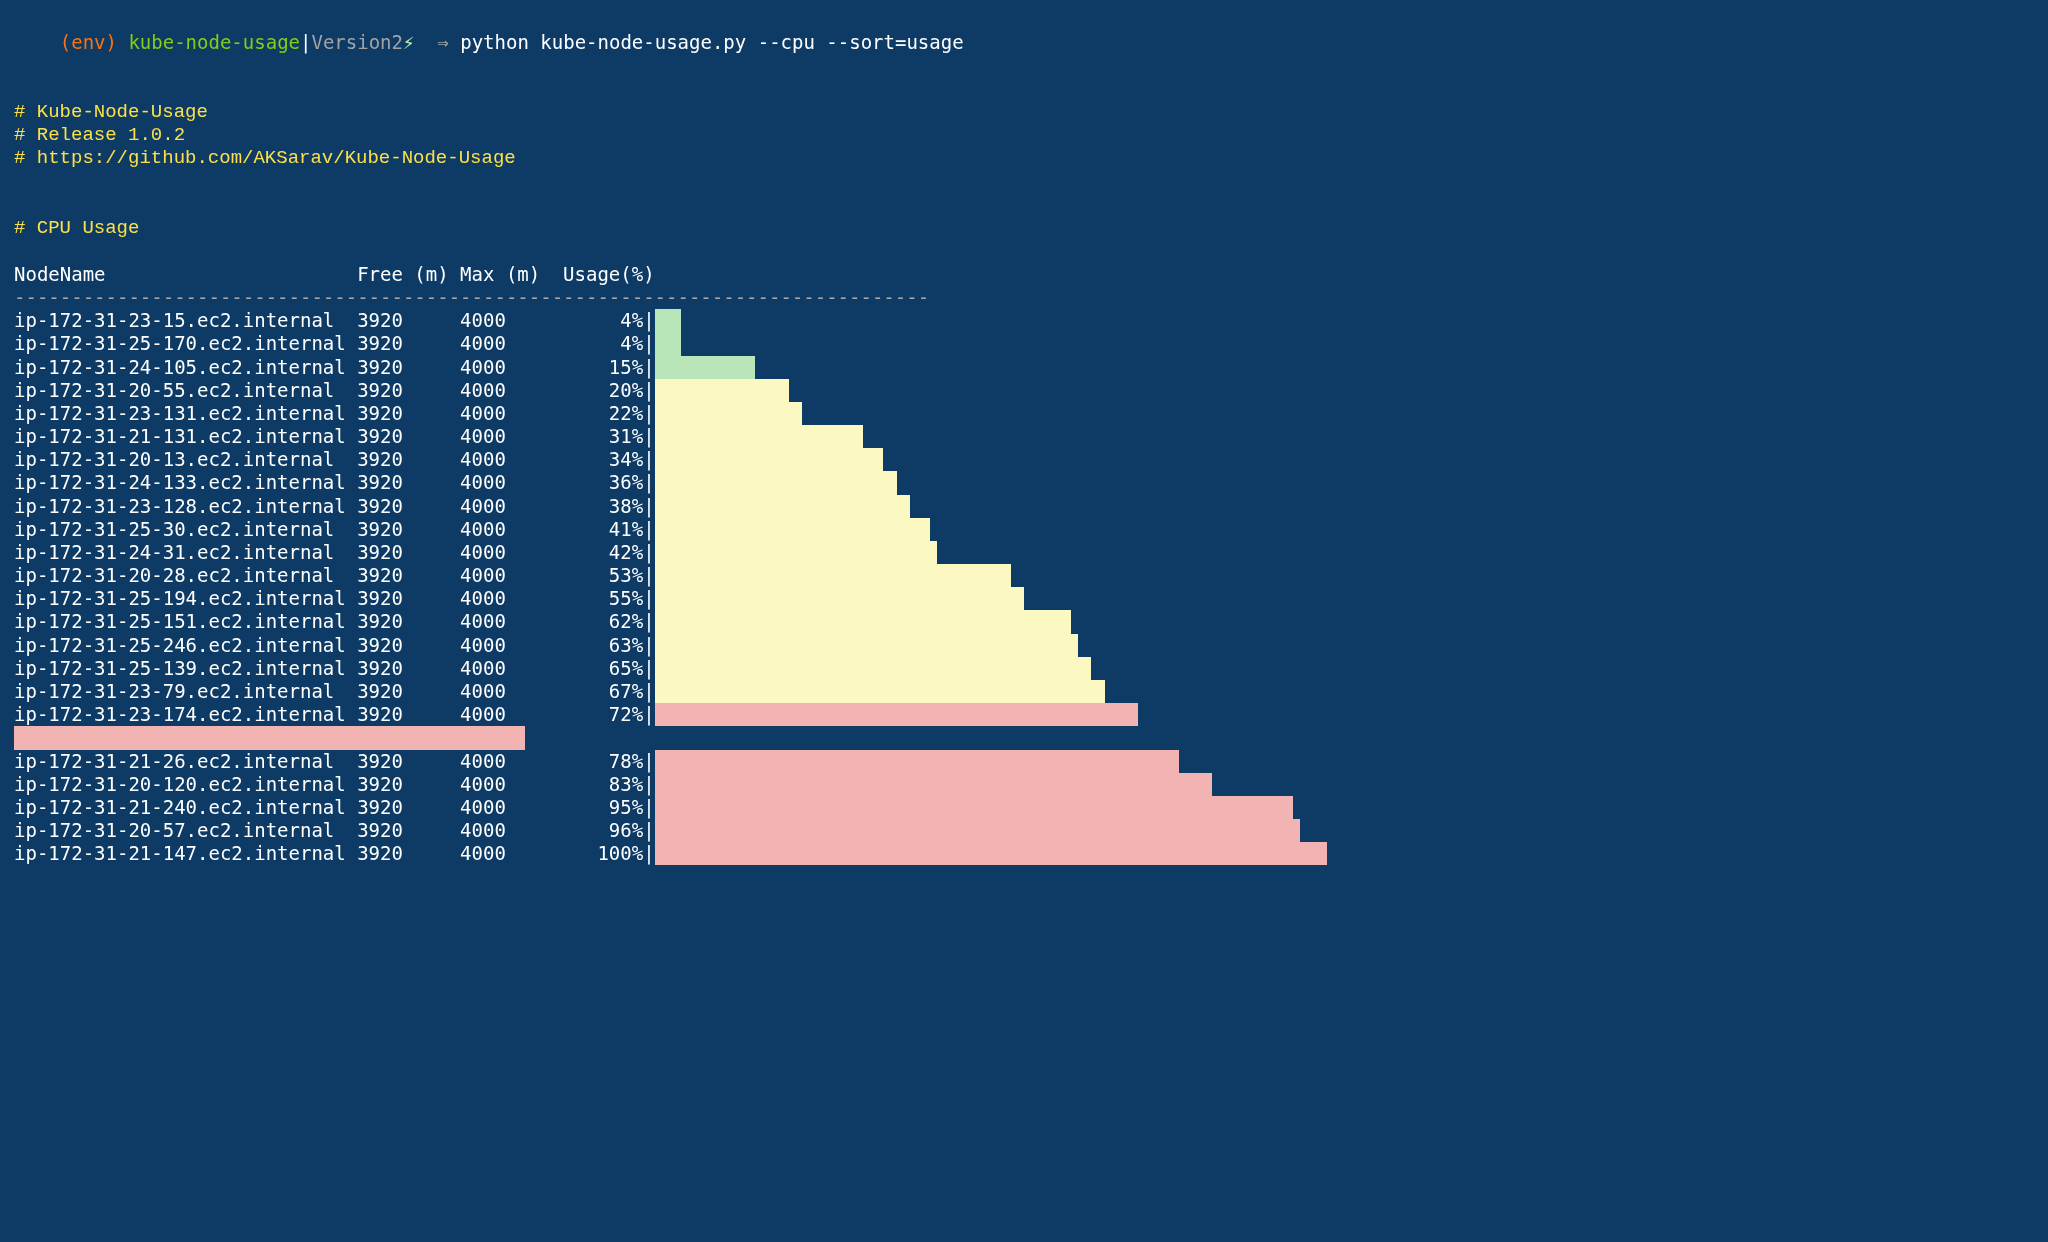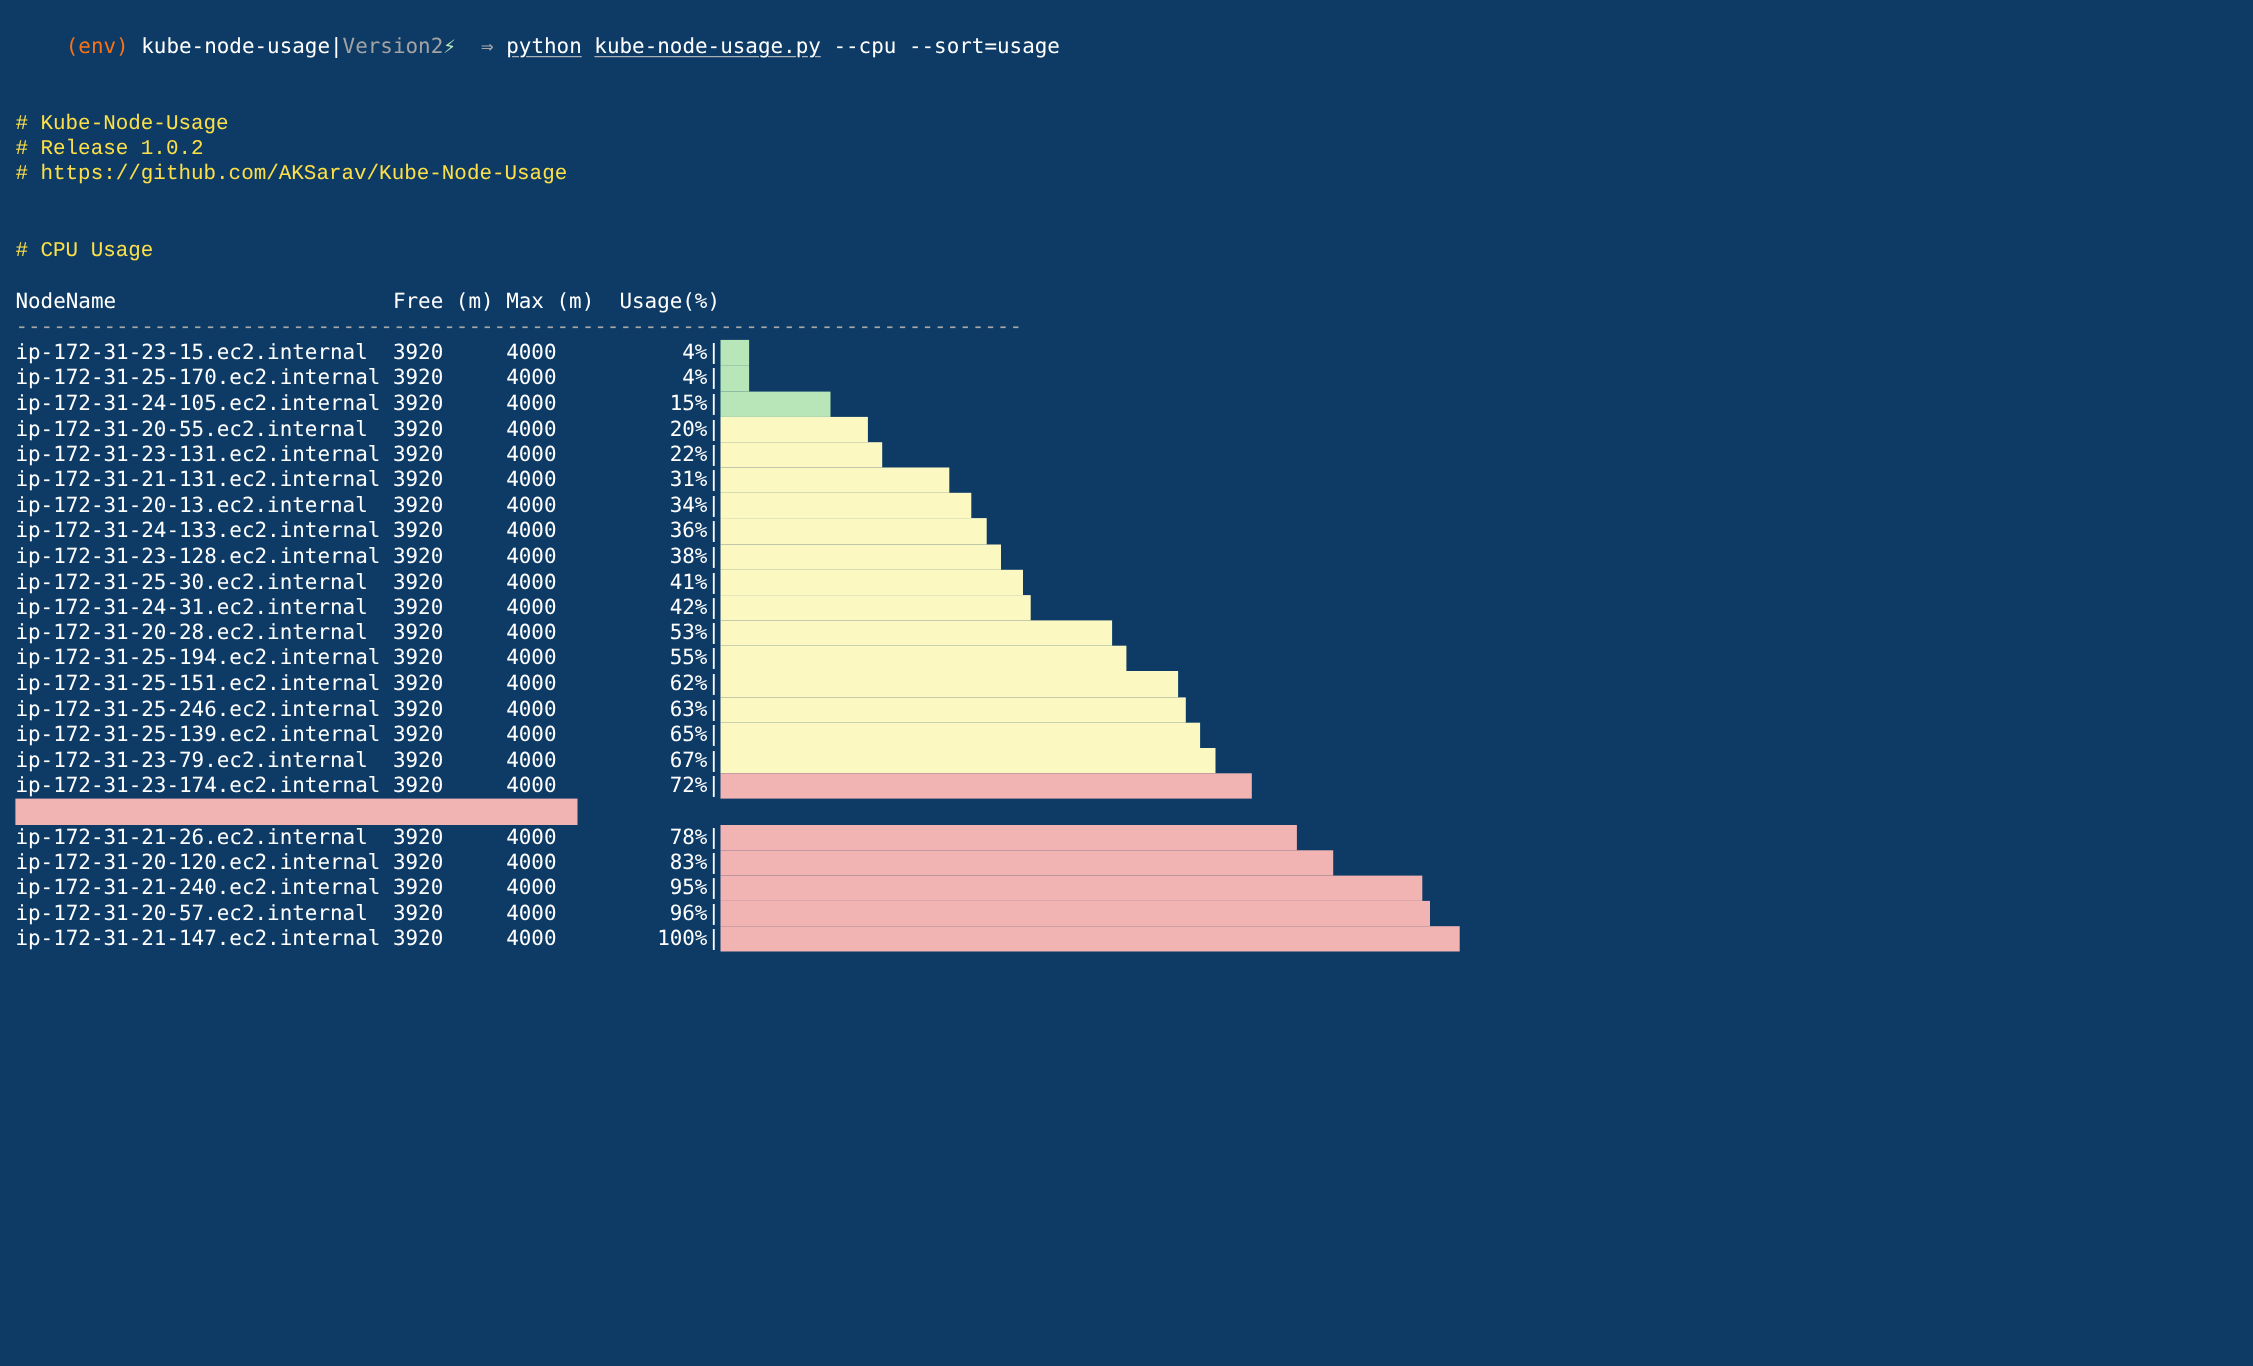--- a/index.html
+++ b/index.html
@@ -14,27 +14,27 @@
     height: 1242px;
     overflow: hidden;
   }
   .terminal {
     padding: 8px 14px;
   }
   .prompt-line {
     white-space: pre;
   }
   .env   { color: #f97316; }
-  .repo  { color: #ffffff; text-align: right; }
+  .repo  { color: #84cc16; text-align: right; }
   .pipe  { color: #ffffff; }
   .branch{ color: #a3a3a3; }
   .star  { color: #b8e6b8; }
   .arrow { color: #a7a7a7; }
   .cmd   { color: #ffffff; }
-  .underline { text-decoration: underline; text-decoration-color: #bdbdbd; text-underline-offset: 3px; }
+  .underline { text-decoration-color: #bdbdbd; text-underline-offset: 3px; }
   .info  { color: #fde047; white-space: pre; font-family: Liberation Mono, monospace; }
   .hdr   { color: #ffffff; white-space: pre; }
   .dash  { color: #a7a7a7; white-space: pre; letter-spacing: 0; }
   .row   { display: flex; align-items: stretch; }
   .cells { white-space: pre; color: #ffffff; }
   .bar-track {
     position: relative;
     width: 672px;
     height: 1.22em;
   }

